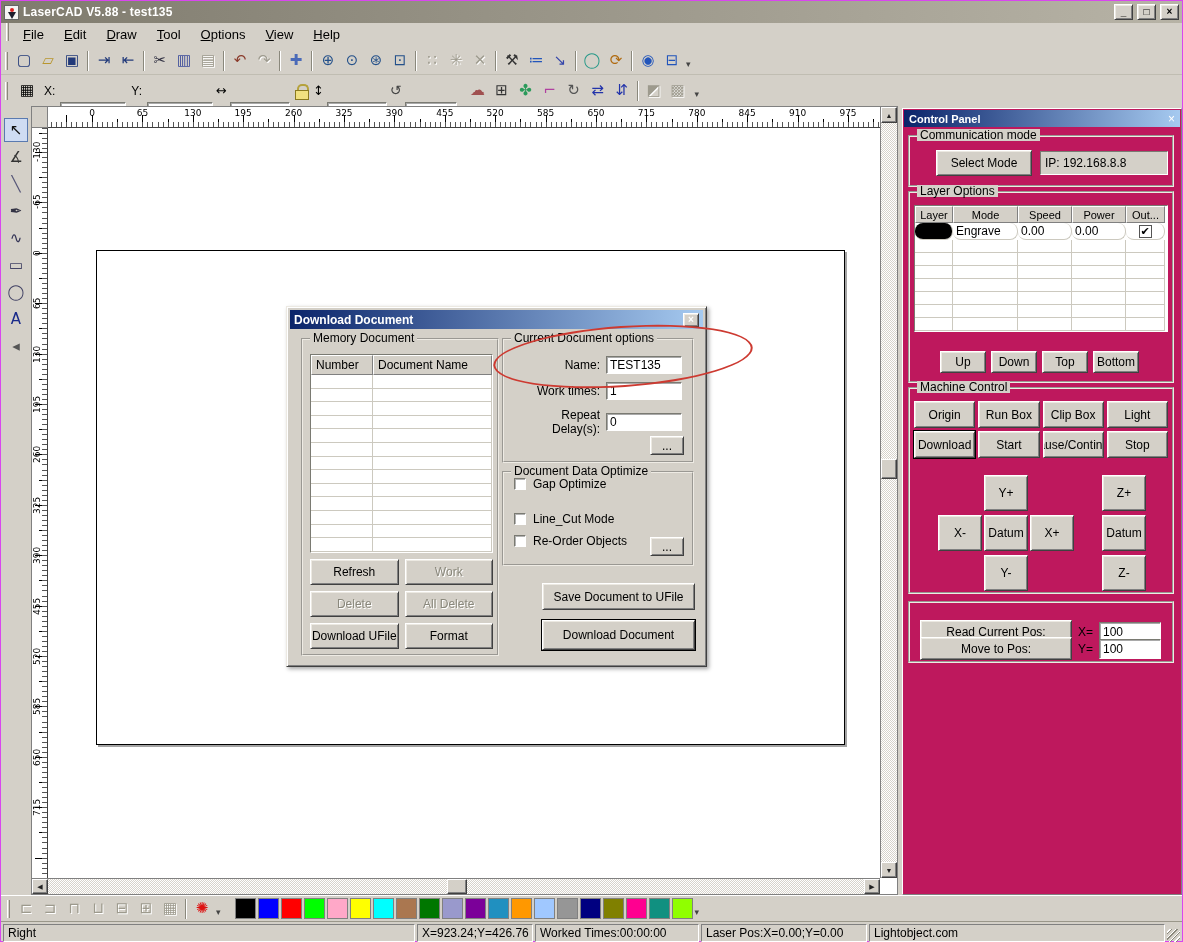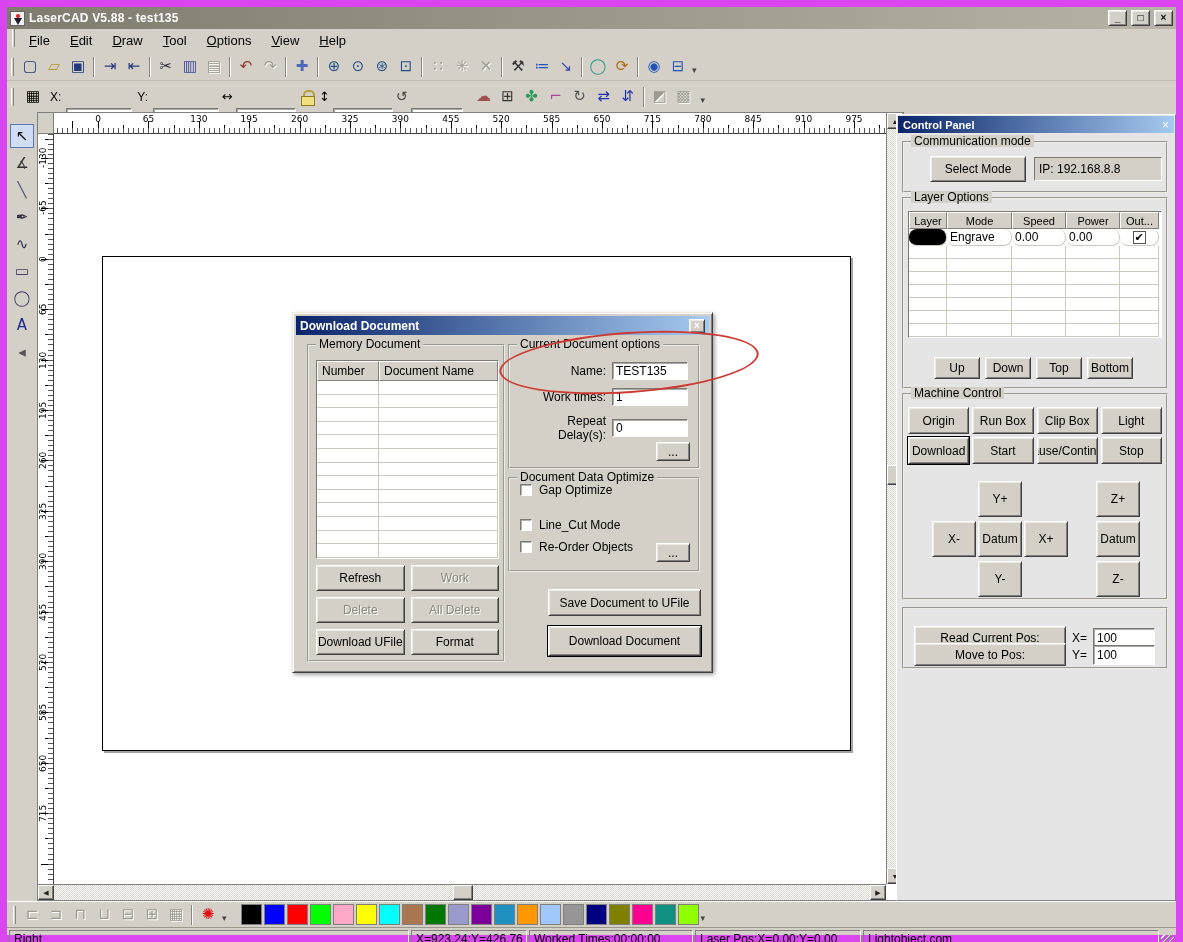--- a/index.html
+++ b/index.html
@@ -1,18 +1,18 @@
 <!DOCTYPE html>
 <html><head>
 <meta charset="utf-8">
 <style>
 *{box-sizing:border-box;margin:0;padding:0;font-family:"Liberation Sans","DejaVu Sans",sans-serif;}
 html,body{width:1183px;height:942px;overflow:hidden;}
 body{background:#d4d0c8;font-size:12px;color:#000;}
-#app{position:relative;width:1183px;height:942px;background:#d4d0c8;border:7px solid #d946ef;}
+#app{position:relative;width:1183px;height:942px;background:#d4d0c8;border:1px solid #d946ef;}
 .btn{background:#d4d0c8;border:1px solid;border-color:#fff #404040 #404040 #fff;box-shadow:inset 1px 1px 0 #ece9e2,inset -1px -1px 0 #808080;display:flex;align-items:center;justify-content:center;font-size:12px;cursor:default;overflow:hidden;white-space:nowrap;}
 .btn.disabled{color:#8a887c;text-shadow:1px 1px 0 #fff;}
 .btn.focused{box-shadow:inset 1px 1px 0 #ece9e2,inset -1px -1px 0 #808080,0 0 0 1px #000;}
 .btn.default{box-shadow:inset 1px 1px 0 #ece9e2,inset -1px -1px 0 #808080,0 0 0 1px #000;}
 .field{background:#fff;border:1px solid;border-color:#7a7a72 #fff #fff #7a7a72;box-shadow:inset 1px 1px 0 rgba(64,64,64,.45);display:flex;align-items:center;padding:0 3px;font-size:12px;overflow:hidden;white-space:nowrap;}
 .groupbox{position:relative;border:2px groove #eeebe4;}
 .grouplabel{position:absolute;top:-8px;left:7px;background:#d4d0c8;padding:0 3px;font-size:12px;line-height:12px;}
 
 
 .titlebar{height:22px;background:linear-gradient(90deg,#7f7b6e,#b7b3a6);display:flex;align-items:center;padding:0 3px;gap:4px;}
@@ -57,21 +57,21 @@
 .hscroll{position:absolute;left:0;right:17px;bottom:0;height:16px;background:#f1efe9;background-image:conic-gradient(#fff 25%,#d7d3cb 0 50%,#fff 0 75%,#d7d3cb 0);background-size:2px 2px;border-top:1px solid #808080;}
 .scr-btn{position:absolute;background:#d4d0c8;border:1px solid;border-color:#fff #404040 #404040 #fff;box-shadow:inset -1px -1px 0 #808080;display:flex;align-items:center;justify-content:center;font-size:7px;color:#222;}
 .v-up{left:0;top:0;width:16px;height:16px;}
 .v-down{left:0;bottom:0;width:16px;height:16px;}
 .v-thumb{left:0;top:352px;width:16px;height:20px;}
 .h-left{left:0;top:0;width:16px;height:15px;}
 .h-right{right:0;top:0;width:16px;height:15px;}
 .h-thumb{left:415px;top:0;width:20px;height:15px;}
 
 
-.cp{position:absolute;right:0;top:2px;width:280px;height:787px;background:#e5e5e5;border:1px solid;border-color:#fff #808080 #808080 #fff;padding:1px;}
+.cp{position:absolute;right:0;top:2px;width:280px;height:787px;background:#be185d;border:1px solid;border-color:#fff #808080 #808080 #fff;padding:1px;}
 .cp-title{height:17px;background:linear-gradient(90deg,#0a246a,#a6caf0);color:#fff;font-weight:bold;font-size:11px;display:flex;align-items:center;padding:0 5px;}
 .cp-close{margin-left:auto;font-weight:normal;font-size:12px;color:#fff;}
 .cp .groupbox{position:absolute;}
 .g-comm{left:5px;top:26px;width:266px;height:52px;}
 .comm-btn{position:absolute;left:26px;top:13px;width:96px;height:26px;}
 .ip-box{position:absolute;left:130px;top:14px;width:128px;height:24px;background:#d4d0c8;border:1px solid;border-color:#7a7a72 #fff #fff #7a7a72;display:flex;align-items:center;padding:0 4px;}
 .g-layer{left:5px;top:82px;width:266px;height:192px;}
 #layer-table{position:absolute;left:4px;top:12px;width:254px;display:grid;grid-template-columns:38px 65px 54px 54px 39px;background:#fff;border:1px solid;border-color:#7a7a72 #fff #fff #7a7a72;}
 #layer-table .th{background:#d4d0c8;border:1px solid;border-color:#fff #808080 #808080 #fff;font-size:11px;height:17px;display:flex;align-items:center;justify-content:center;overflow:hidden;}
 #layer-table .td{border-right:1px solid #ccc9bf;border-bottom:1px solid #ccc9bf;font-size:12px;display:flex;align-items:center;padding:0 3px;overflow:hidden;}

